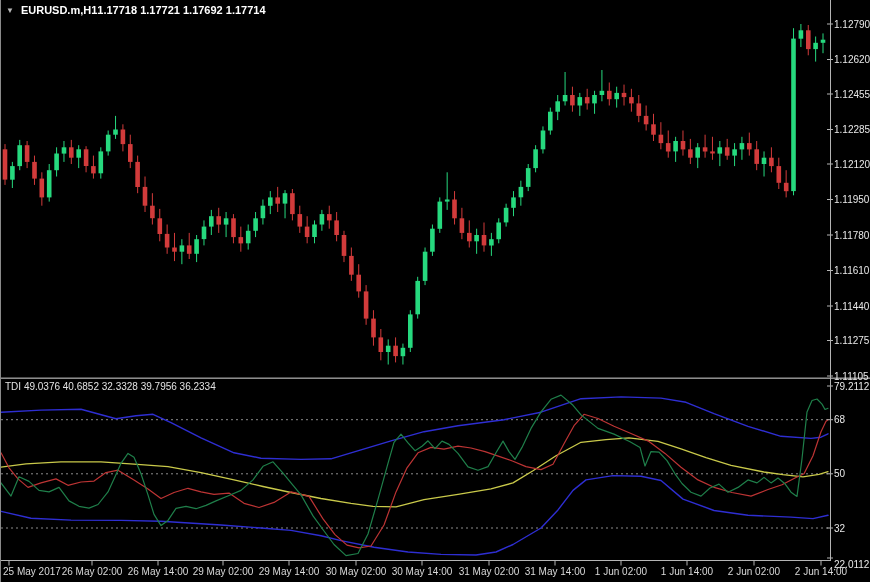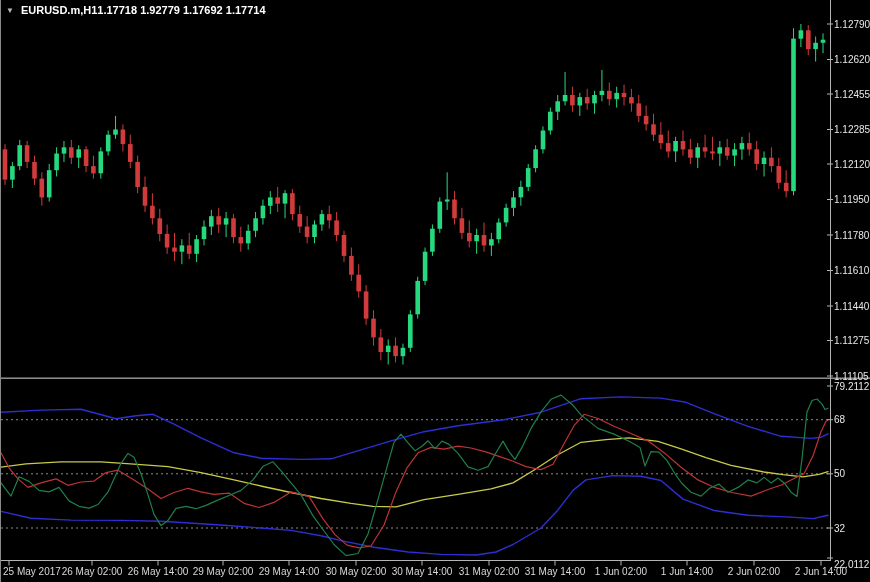--- a/index.html
+++ b/index.html
@@ -318,16 +318,17 @@
         <line x1="753" y1="561" x2="753" y2="565.5" stroke="#b4b4b4"></line>
         <text x="753" y="575" fill="#d9d9d9" font-size="10" text-anchor="middle">2 Jun 02:00</text>
         <line x1="820" y1="561" x2="820" y2="565.5" stroke="#b4b4b4"></line>
         <text x="820" y="575" fill="#d9d9d9" font-size="10" text-anchor="middle">2 Jun 14:00</text>
       </g>
     </svg>
 
   <div class="title">
     <span class="tri">▼</span>
     <span class="sym">EURUSD.m,H1</span>
-    <span class="vals">1.17718 1.92779 1.17692 1.17714</span>
+    <span class="vals">1.17718 1.17721 1.17692 1.17714</span>
   </div>
 
+  <div class="tdi-lab">TDI 49.0376 40.6852 32.3328 39.7956 36.2334</div>
 </div>
 
 </body></html>

